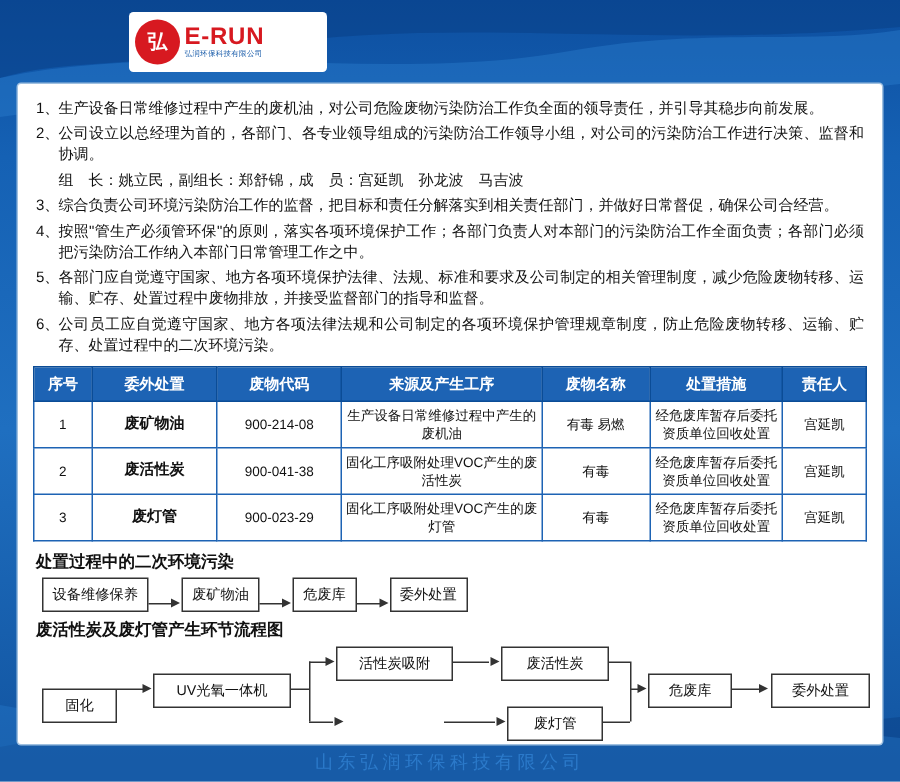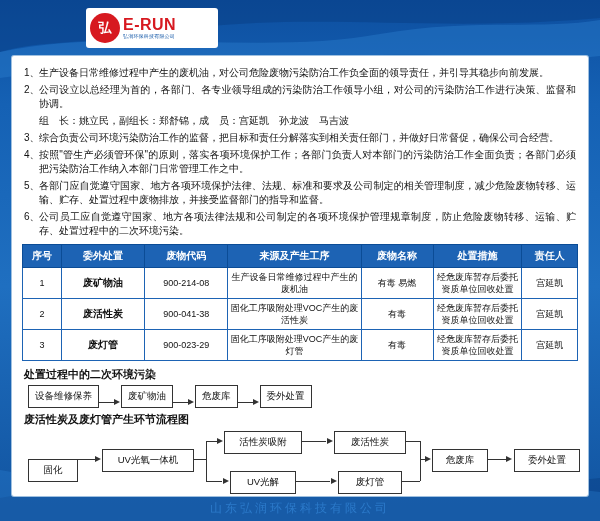--- a/index.html
+++ b/index.html
@@ -265,21 +265,20 @@
     <div class="node">委外处置</div>
   </div>
 
   <div class="flow-title">废活性炭及废灯管产生环节流程图</div>
   <div class="flow2">
 
     <div class="node" style="left:0px; top:28px; width:50px;">固化</div>
     <div class="node" style="left:196px; top:0px; width:78px;">活性炭吸附</div>
     <div class="node" style="left:74px; top:18px; width:92px;">UV光氧一体机</div>
     <div class="node" style="left:306px; top:0px; width:72px;">废活性炭</div>
-    <div class="node" style="left:202px; top:40px; width:66px;">UV光解</div>
     <div class="node" style="left:310px; top:40px; width:64px;">废灯管</div>
     <div class="node" style="left:404px; top:18px; width:56px;">危废库</div>
     <div class="node" style="left:486px; top:18px; width:66px;">委外处置</div>
 
     <div class="ln" style="left:50px; top:28px; width:18px; height:1px;"></div>
     <div class="ar" style="left:67px; top:25px;"></div>
 
     <div class="ln" style="left:166px; top:28px; width:12px; height:1px;"></div>
     <div class="ln" style="left:178px; top:10px; width:1px; height:40px;"></div>
     <div class="ln" style="left:178px; top:10px; width:12px; height:1px;"></div>

